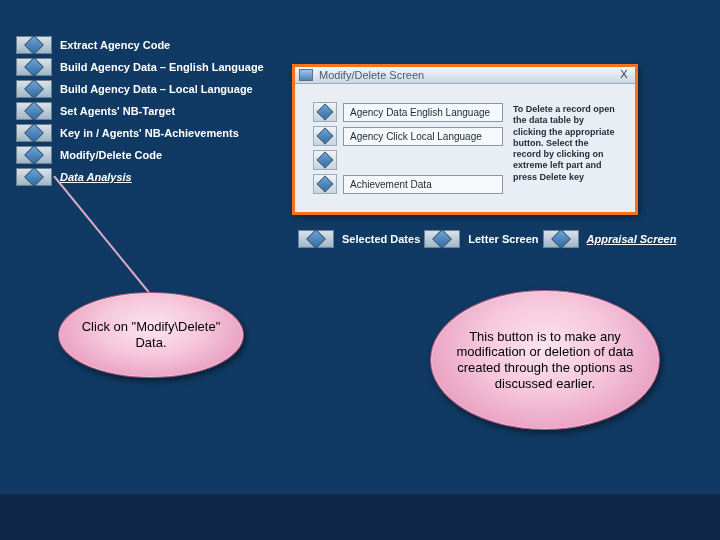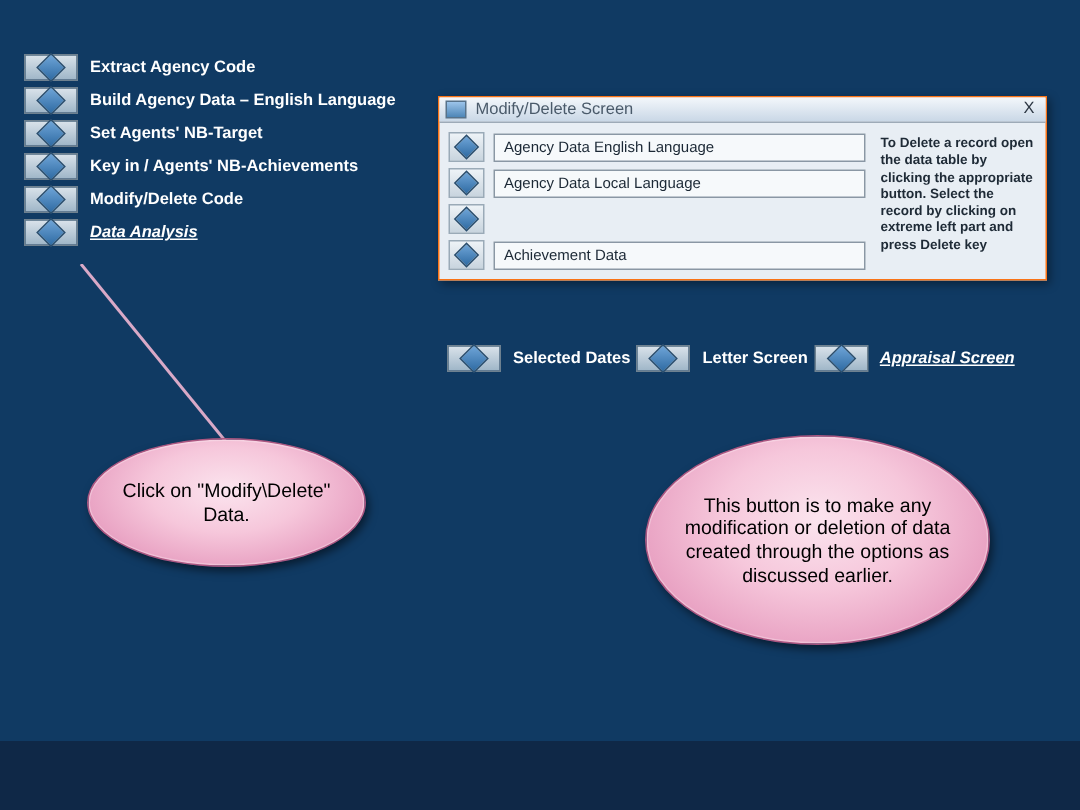--- a/index.html
+++ b/index.html
@@ -56,23 +56,23 @@
     display: flex;
     flex-direction: row;
     gap: 4px;
   }
 
   
   .dialog {
     position: absolute;
     top: 64px;
     left: 292px;
-    width: 406px;
+    width: 346px;
     background: #e8eef4;
-    border: 1px solid #f97316;
+    border: 3px solid #f97316;
     box-shadow: 2px 2px 6px rgba(0,0,0,.4);
     font-size: 10px;
   }
   .dialog-title {
     background: linear-gradient(#f3f7fb,#c9d7e6);
     border-bottom: 1px solid #9daab7;
     display: flex;
     align-items: center;
     padding: 2px 4px;
     color: #4a5a6a;
@@ -86,21 +86,21 @@
   .dialog-title .ttxt { flex: 1; font-size: 11px; }
   .dialog-title .xbtn {
     width: 14px; height: 12px;
     font-size: 11px;
     line-height: 11px;
     text-align: center;
     color: #2e3845;
   }
   .dialog-body {
     display: flex;
-    padding: 6px;
+    padding: 18px;
     gap: 8px;
   }
   .dialog-options {
     display: flex;
     flex-direction: column;
     gap: 4px;
     flex: 1;
   }
   .opt-row {
     display: flex;
@@ -192,20 +192,26 @@
   <div class="menu-row">
     <div class="menu-icon">
         <div class="diamond"></div>
       </div>
     <div class="menu-label">Build  Agency Data – English Language</div>
   </div>
   <div class="menu-row">
     <div class="menu-icon">
         <div class="diamond"></div>
       </div>
+    <div class="menu-label">Build Agency Data – Local Language</div>
+  </div>
+  <div class="menu-row">
+    <div class="menu-icon">
+        <div class="diamond"></div>
+      </div>
     <div class="menu-label">Set  Agents' NB-Target</div>
   </div>
   <div class="menu-row">
     <div class="menu-icon">
         <div class="diamond"></div>
       </div>
     <div class="menu-label">Key in / Agents' NB-Achievements</div>
   </div>
   <div class="menu-row">
     <div class="menu-icon">
@@ -236,21 +242,21 @@
       <div class="opt-row">
         <div class="opt-icon">
             <div class="diamond"></div>
           </div>
         <div class="opt-field">Agency Data  English Language</div>
       </div>
       <div class="opt-row">
         <div class="opt-icon">
             <div class="diamond"></div>
           </div>
-        <div class="opt-field">Agency Data Local Language</div>
+        <div class="opt-field">Agency Click Local Language</div>
       </div>
       <div class="opt-row">
         <div class="opt-icon">
             <div class="diamond"></div>
           </div>
       </div>
       <div class="opt-row">
         <div class="opt-icon">
             <div class="diamond"></div>
           </div>

